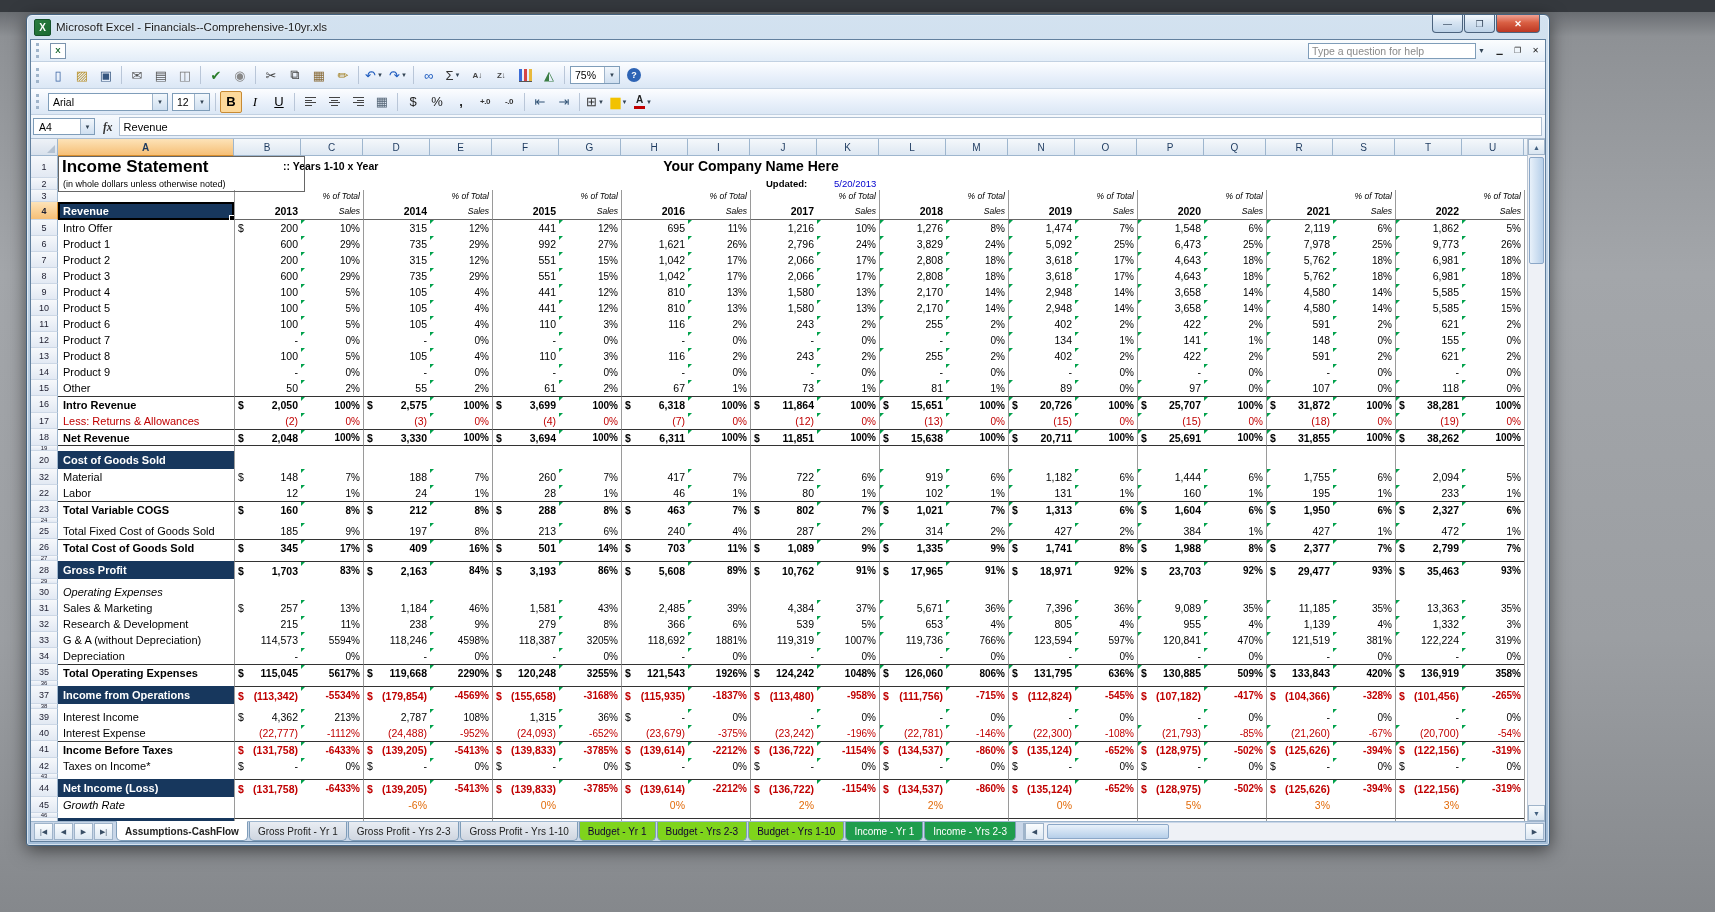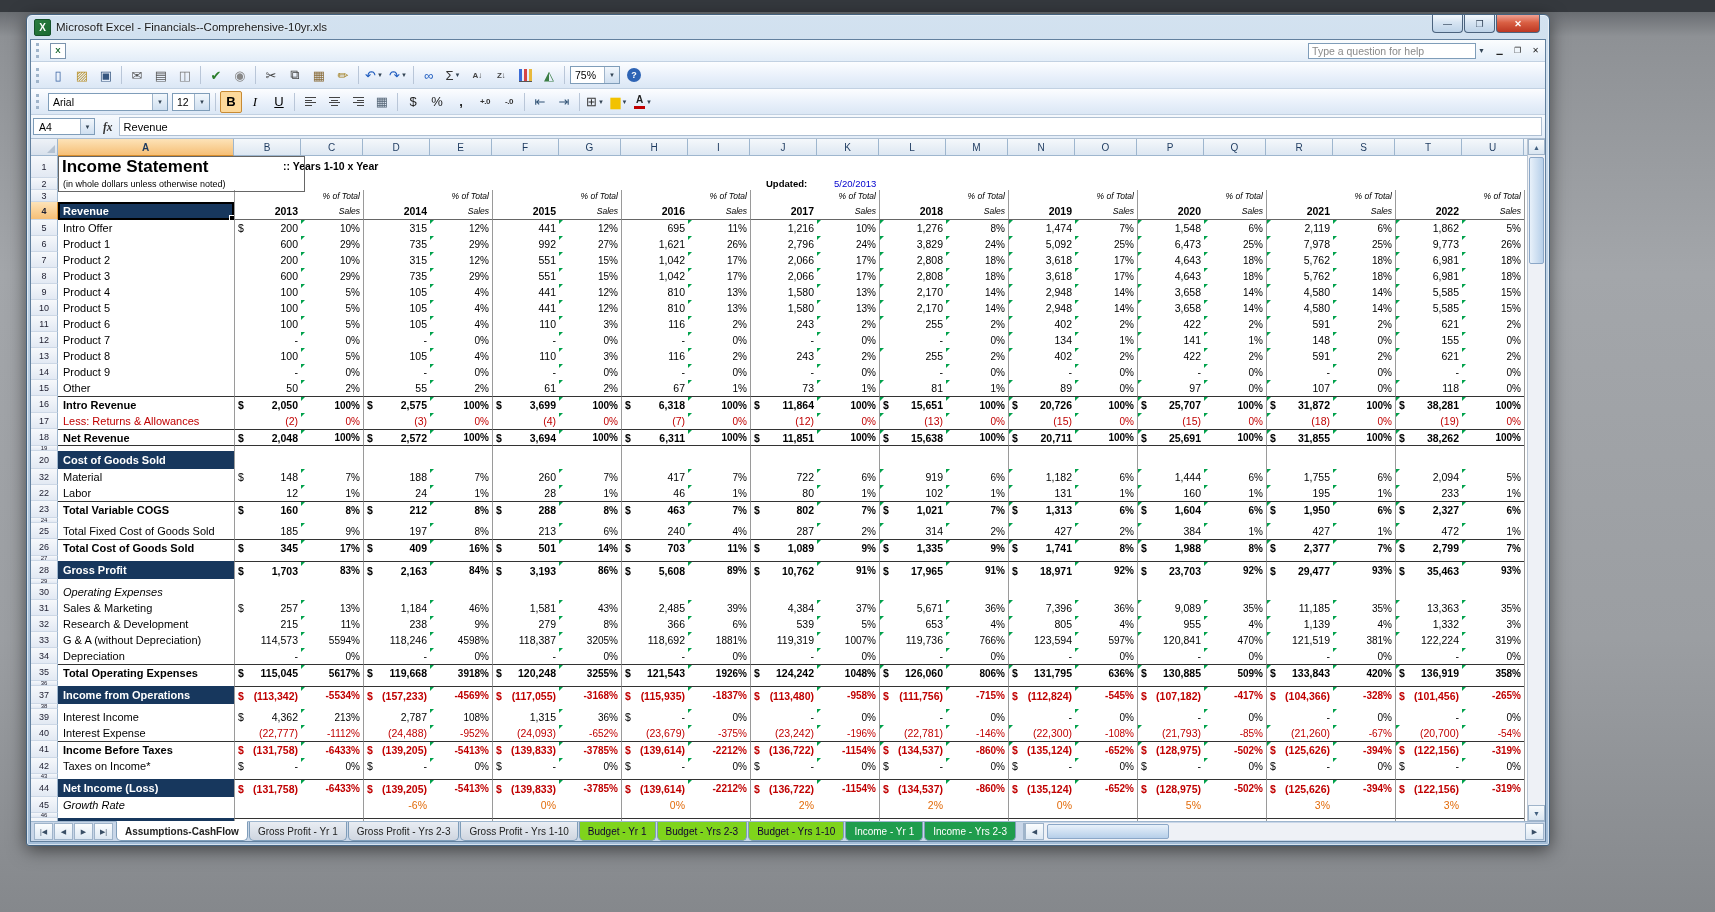--- a/index.html
+++ b/index.html
@@ -331,20 +331,21 @@
             <div class="ch cvw">T</div>
             <div class="ch cpw">U</div>
             <div class="ch fill"></div>
           </div>
         <div class="rows" id="rows">
           <div class="title-outline"></div>
         <div class="g-row t-title rel">
               <div class="rh">1</div>
               <div class="ca">Income Statement</div>
               <div class="years-note">:: Years 1-10 x Year</div>
+              <div class="company">Your Company Name Here</div>
               <div class="fillc"></div>
             </div>
             <div class="g-row t-subtitle rel">
               <div class="rh">2</div>
               <div class="ca">(in whole dollars unless otherwise noted)</div>
               <div class="updated-l">Updated:</div>
               <div class="updated-d">5/20/2013</div>
               <div class="fillc"></div>
             </div>
             <div class="g-row t-pcthead">
@@ -996,21 +997,21 @@
             <div class="g-row t-total b-dbl hv">
               <div class="rh">18</div>
               <div class="ca">Net Revenue</div>
               <div class="cv">
                 <span class="dol">$</span>
                 <span class="amt">2,048</span>
               </div>
               <div class="cp tri">100%</div>
               <div class="cv">
                 <span class="dol">$</span>
-                <span class="amt">2,572</span>
+                <span class="amt">3,330</span>
               </div>
               <div class="cp tri">100%</div>
               <div class="cv">
                 <span class="dol">$</span>
                 <span class="amt">3,694</span>
               </div>
               <div class="cp tri">100%</div>
               <div class="cv">
                 <span class="dol">$</span>
                 <span class="amt">6,311</span>
@@ -1685,21 +1686,21 @@
               <div class="ca">Total Operating Expenses</div>
               <div class="cv">
                 <span class="dol">$</span>
                 <span class="amt">115,045</span>
               </div>
               <div class="cp tri">5617%</div>
               <div class="cv">
                 <span class="dol">$</span>
                 <span class="amt">119,668</span>
               </div>
-              <div class="cp tri">3918%</div>
+              <div class="cp tri">2290%</div>
               <div class="cv">
                 <span class="dol">$</span>
                 <span class="amt">120,248</span>
               </div>
               <div class="cp tri">3255%</div>
               <div class="cv">
                 <span class="dol">$</span>
                 <span class="amt">121,543</span>
               </div>
               <div class="cp tri">1926%</div>
@@ -1763,26 +1764,26 @@
             <div class="g-row t-section c-red hv">
               <div class="rh">37</div>
               <div class="ca navy">Income from Operations</div>
               <div class="cv">
                 <span class="dol">$</span>
                 <span class="amt">(113,342)</span>
               </div>
               <div class="cp tri">-5534%</div>
               <div class="cv">
                 <span class="dol">$</span>
-                <span class="amt">(157,233)</span>
+                <span class="amt">(179,854)</span>
               </div>
               <div class="cp tri">-4569%</div>
               <div class="cv">
                 <span class="dol">$</span>
-                <span class="amt">(117,055)</span>
+                <span class="amt">(155,658)</span>
               </div>
               <div class="cp tri">-3168%</div>
               <div class="cv">
                 <span class="dol">$</span>
                 <span class="amt">(115,935)</span>
               </div>
               <div class="cp tri">-1837%</div>
               <div class="cv">
                 <span class="dol">$</span>
                 <span class="amt">(113,480)</span>

